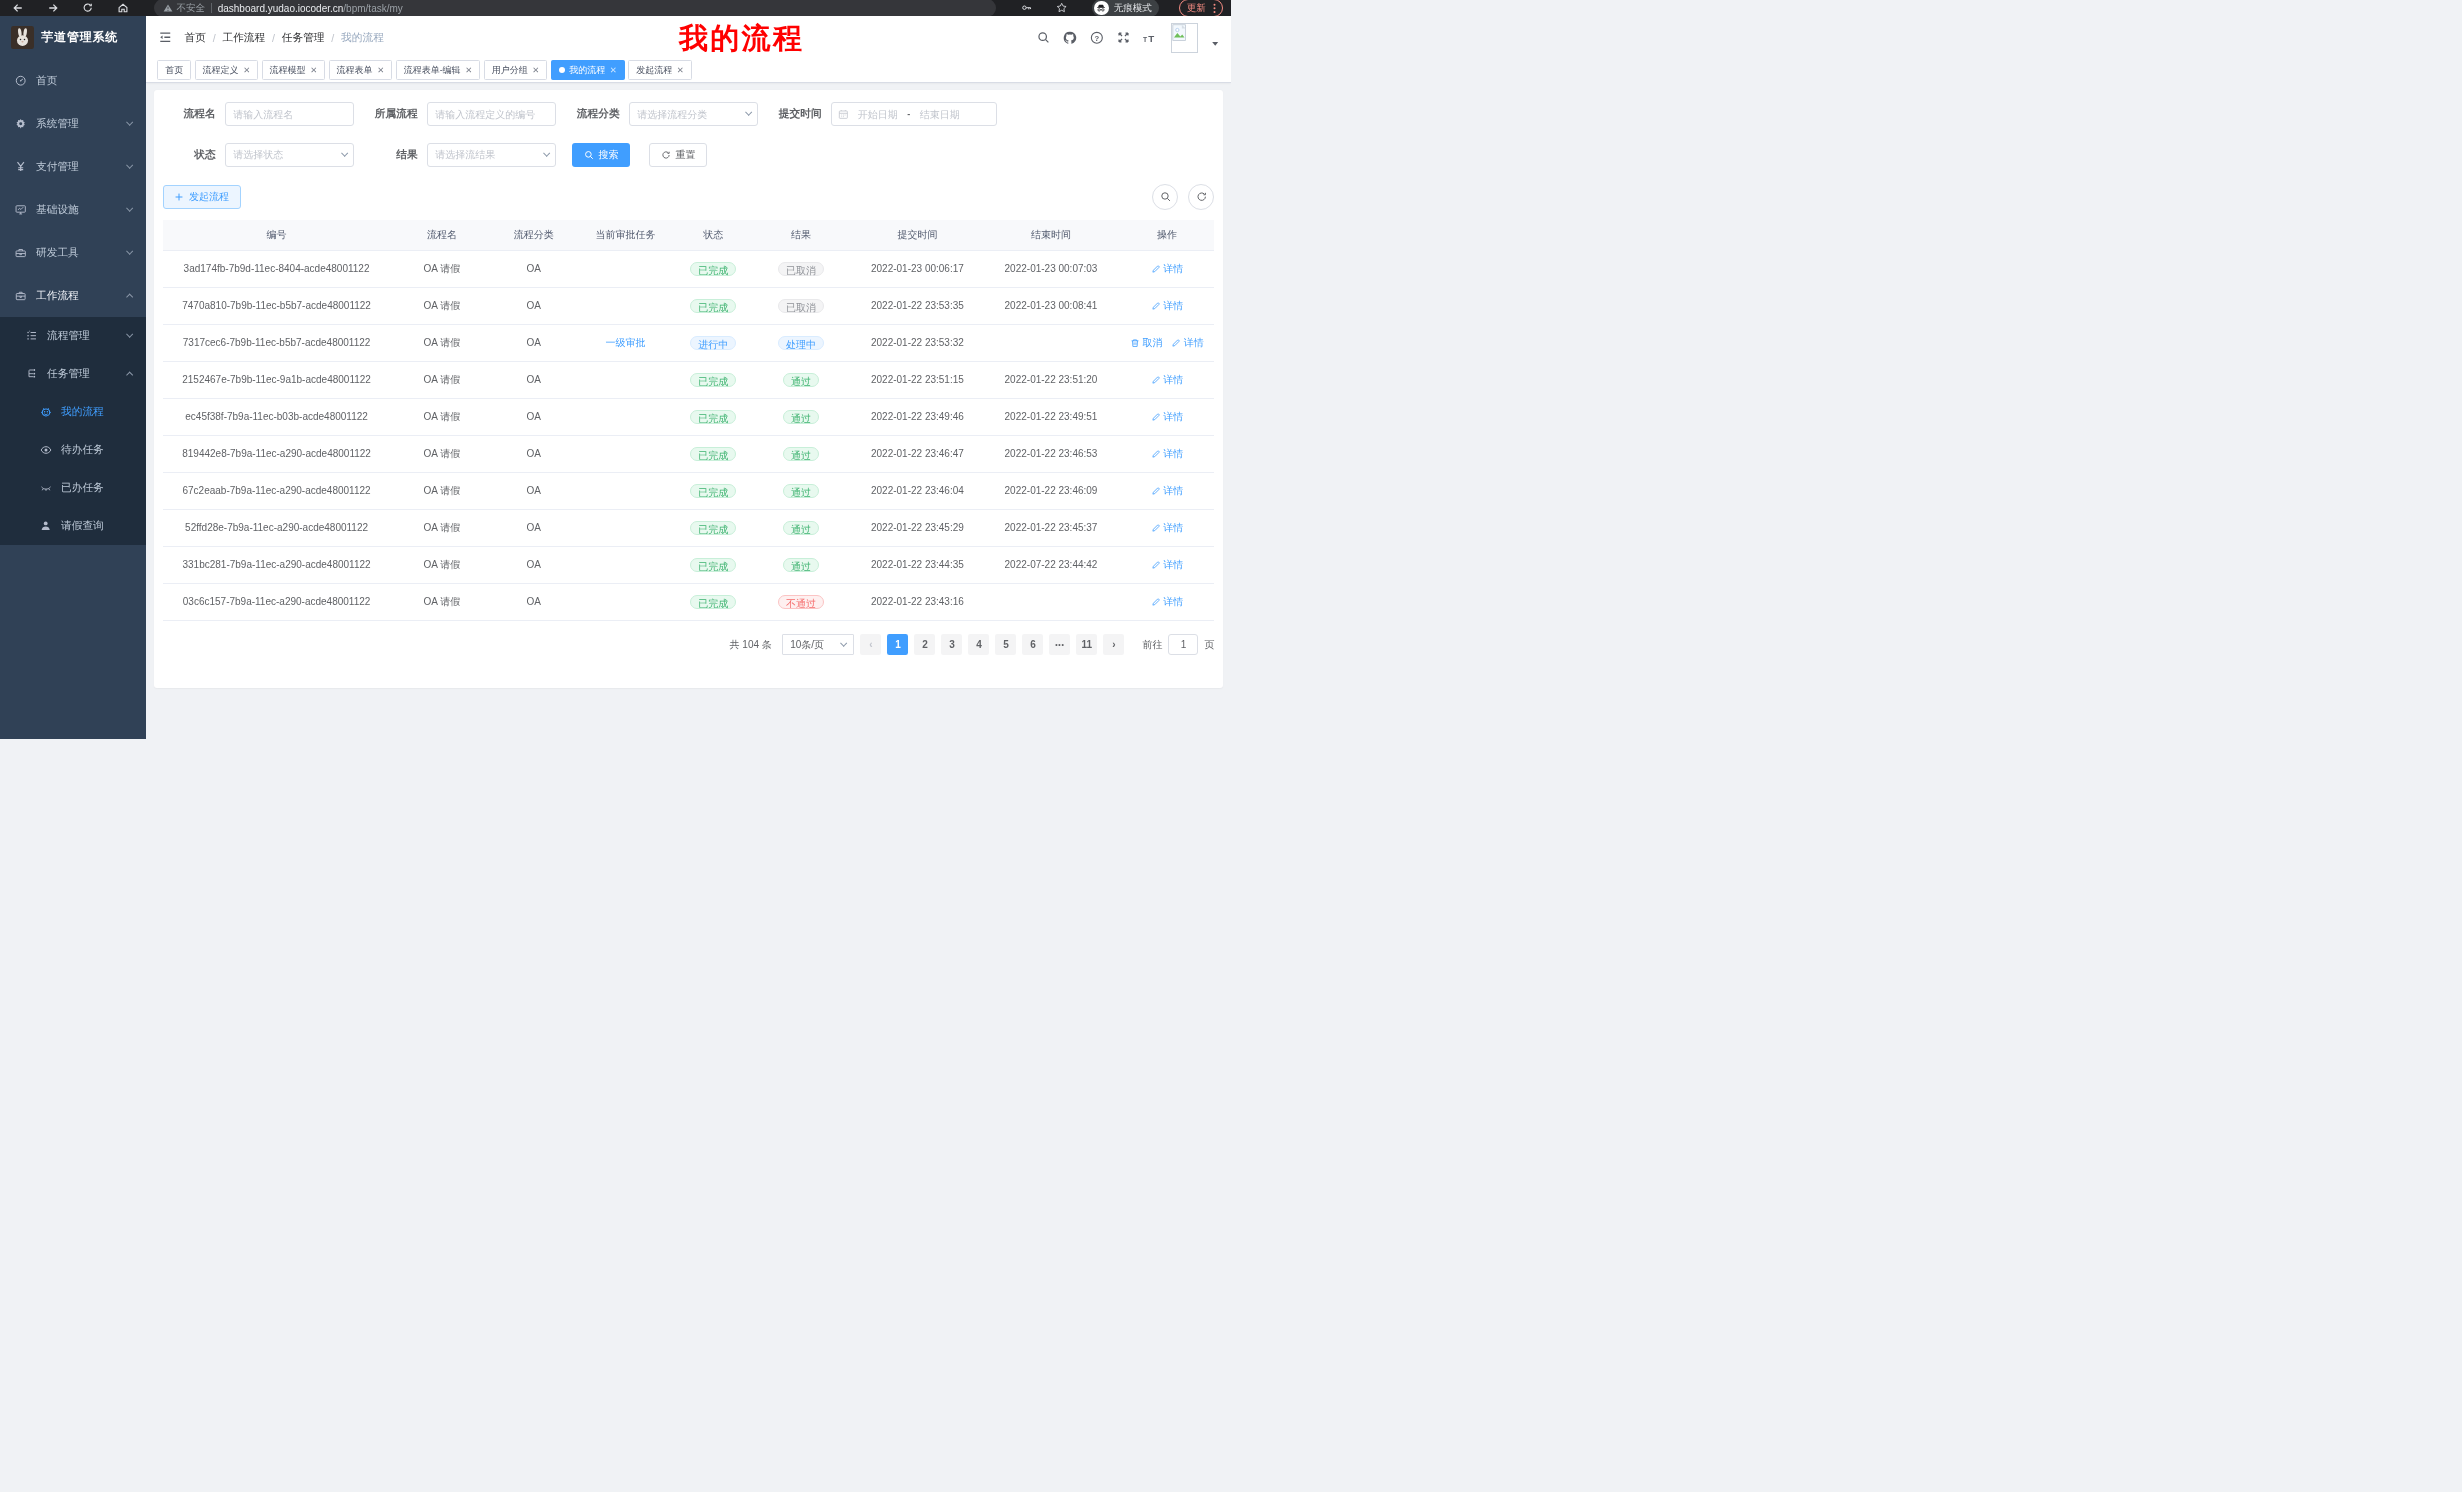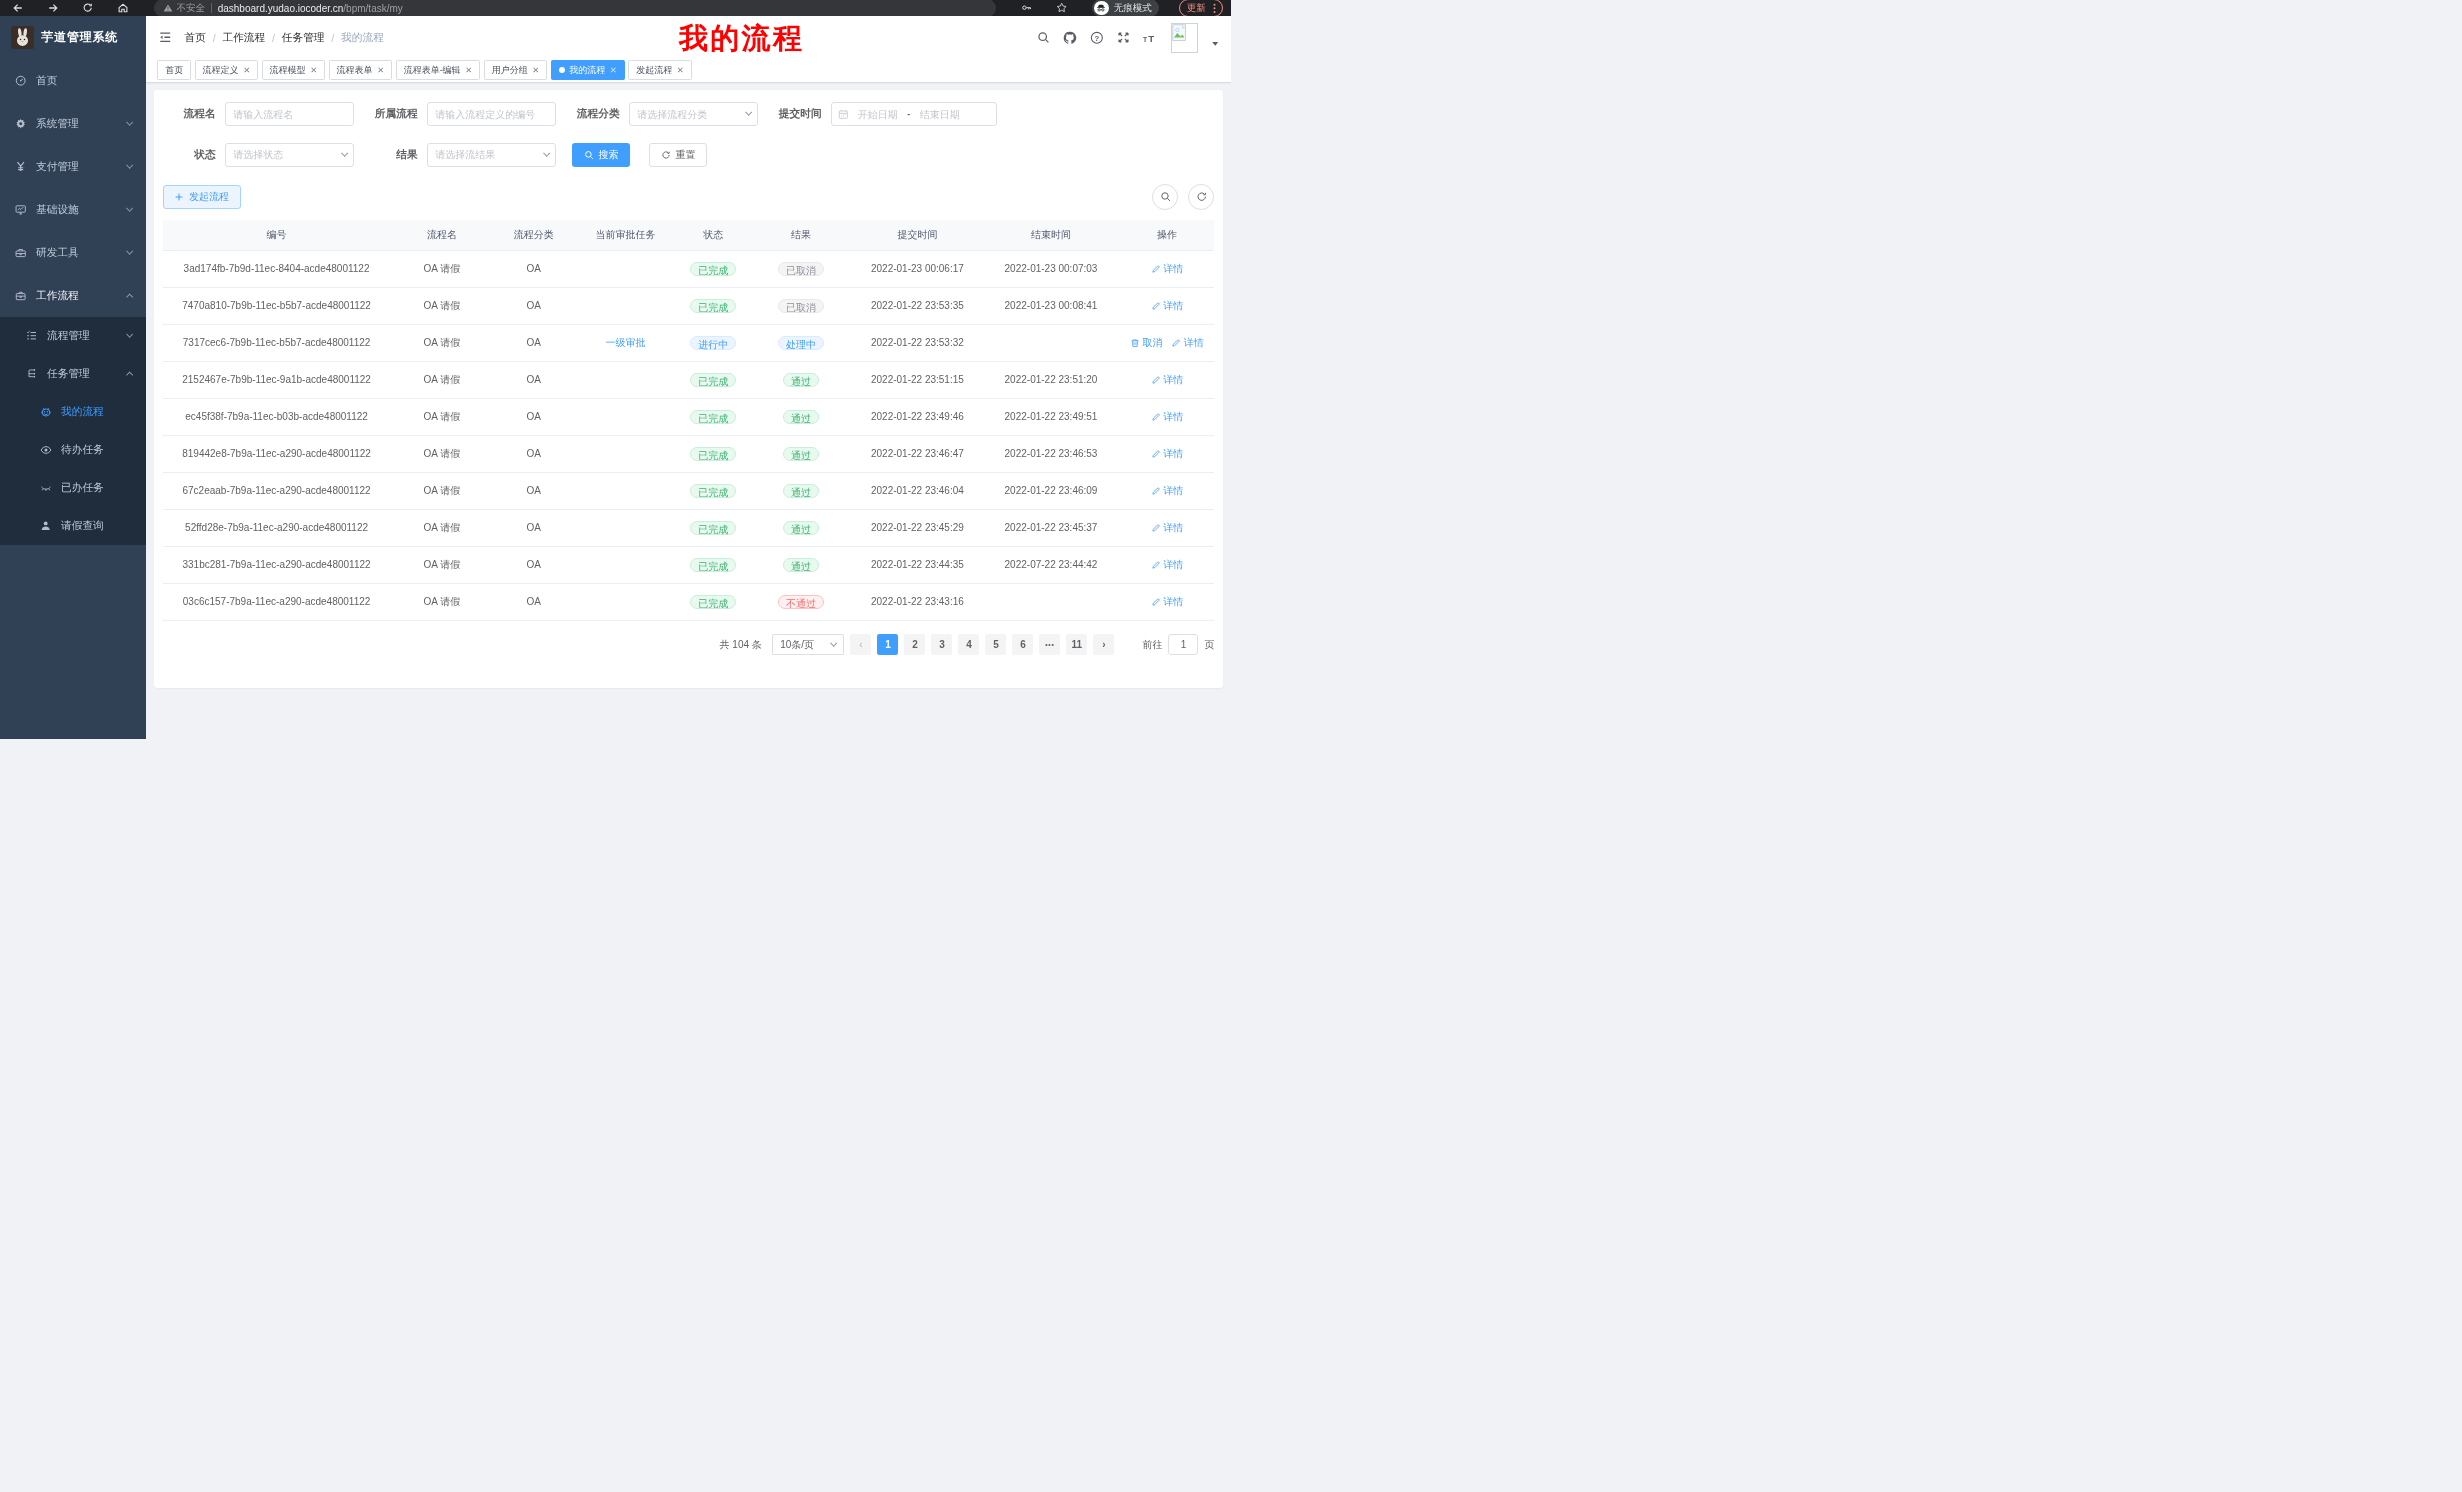--- a/index.html
+++ b/index.html
@@ -101,21 +101,21 @@
   .act-link{color:#409eff;cursor:pointer;display:inline-flex;align-items:center;gap:2.3px;font-size:10px}
   .act-link + .act-link{margin-left:9px}
 
   .pager{display:flex;align-items:center;justify-content:flex-end;margin-top:13.7px;font-size:10px;color:#606266;gap:6px}
   .ptotal{margin-right:4.6px;font-weight:400}
   .psize{width:72px;height:21px;border:0.8px solid #dcdfe6;border-radius:1px;display:flex;align-items:center;justify-content:space-between;padding:0 6.8px;cursor:pointer;color:#606266}
   .pbtn{min-width:21px;height:21px;background:#f4f4f5;border-radius:2.3px;display:flex;align-items:center;justify-content:center;font-weight:700;cursor:pointer;padding:0 3px}
   .pbtn.active{background:#409eff;color:#fff}
   .pbtn.disabled{color:#c0c4cc;cursor:default}
   .pbtn.ellipsis{font-size:6.8px;letter-spacing:0.8px}
-  .goto{display:flex;align-items:center;gap:6px;margin-left:22px}
+  .goto{display:flex;align-items:center;gap:6px;margin-left:12px}
   .goto input{width:30px;height:21px;border:0.8px solid #dcdfe6;border-radius:3px;text-align:center;font-size:10px;color:#606266;outline:none;font-family:inherit}
 </style>
 </head>
 <body>
 
 <div class="browser-bar">
   <span class="bicon">
       <svg width="12" height="12" viewBox="0 0 16 16" fill="none" stroke="currentColor" stroke-width="1.7">
         <path d="M13 8H3.5M7.5 3.5L3 8l4.5 4.5"></path>
       </svg>

